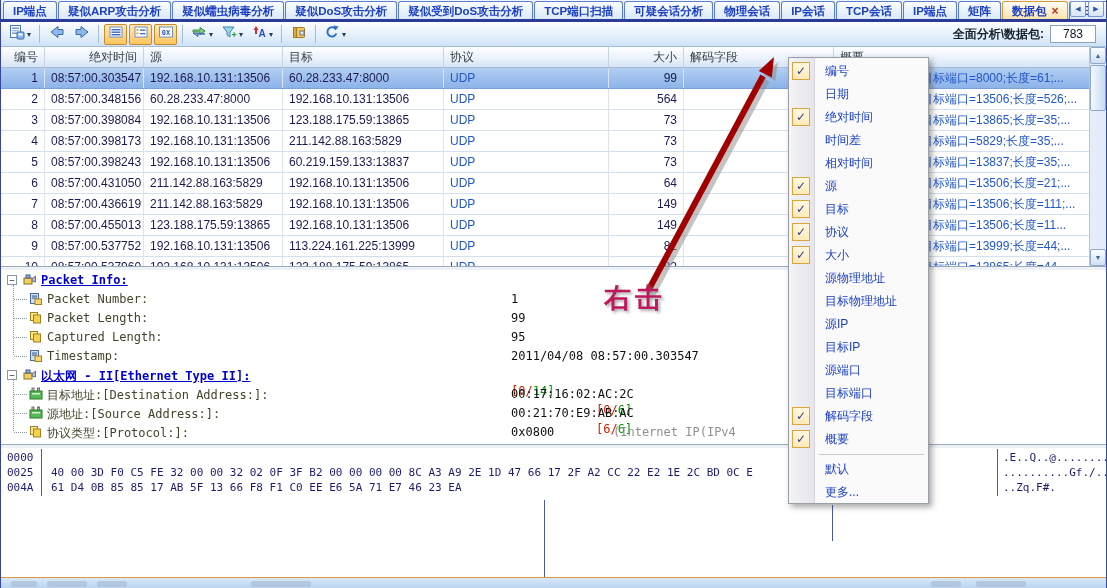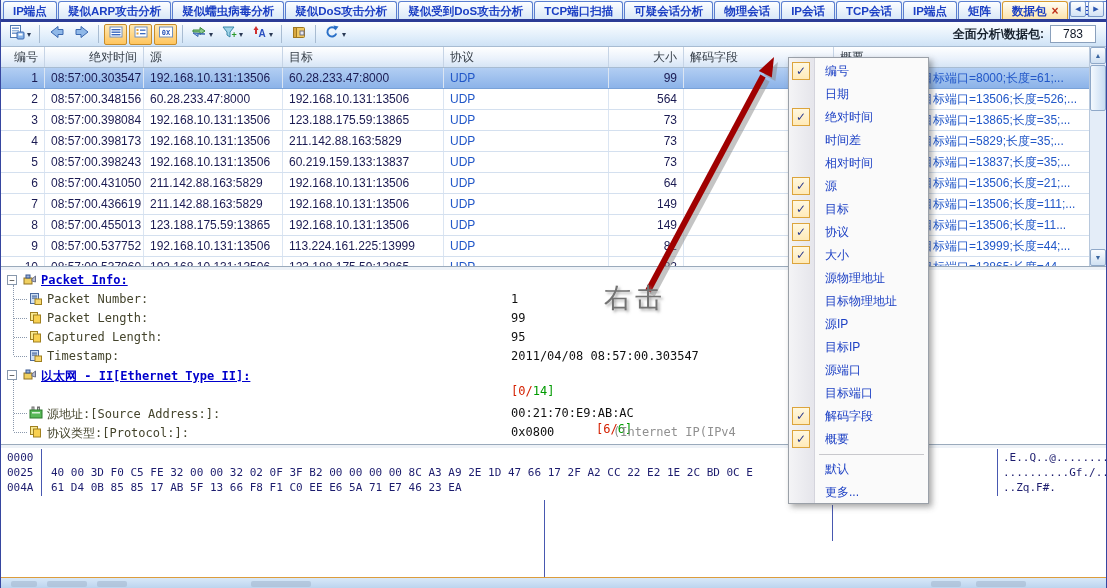--- a/index.html
+++ b/index.html
@@ -67,21 +67,21 @@
   
   .menu{position:absolute;left:787px;top:57px;width:141px;height:447px;background:#fafafa;border:1px solid #9aa0a8;box-shadow:3px 3px 6px rgba(60,60,60,.45);z-index:50;padding-top:2px}
   .menu .gutter{position:absolute;left:0;top:0;bottom:0;width:26px;background:linear-gradient(90deg,#f4f4f6,#e5e5eb);border-right:1px solid #d4d4dc}
   .mitem{position:relative;height:23px;display:flex;align-items:center}
   .mcheck{position:absolute;left:3px;top:2px;width:18px;height:18px;border:1px solid #dca43c;background:linear-gradient(#fff8e0,#ffeab8);display:flex;align-items:center;justify-content:center;color:#2b3a8e;font-weight:bold;font-size:12px}
   .mlabel{margin-left:36px;font-size:12px;color:#1b3fc4;white-space:nowrap}
   .msep{position:relative;height:7px}
   .msep::after{content:"";position:absolute;left:30px;right:4px;top:3px;height:1px;background:#c8c8cc}
 
   
-  .annotation{position:absolute;left:603px;top:280px;font-size:27px;font-weight:normal;color:#737373;letter-spacing:4px;text-shadow:2px 2px 3px rgba(140,140,140,.75);z-index:40}
+  .annotation{position:absolute;left:603px;top:280px;font-size:27px;font-weight:bold;color:#be185d;letter-spacing:4px;text-shadow:2px 2px 3px rgba(140,140,140,.75);z-index:40}
   #arrow{position:absolute;left:0;top:0;width:1107px;height:588px;pointer-events:none;z-index:40}
 
   
   .statusbar{position:absolute;left:0;right:0;top:577px;height:11px;background:linear-gradient(#d8e8f8,#bcd4ee);border-top:1px solid #dc9c3c}
   .sblob{position:absolute;top:3px;height:6px;border-radius:2px;background:#aabdd4;opacity:.7}
 </style>
 </head>
 <body>
 
 <div id="app">
@@ -421,20 +421,32 @@
       <div class="trow" style="top: 96px;">
         <div class="expand">−</div>
         <span class="ticon" style="left: 22px;"><svg width="14" height="14">
             <rect x="1" y="5" width="8" height="6" fill="#f0d060" stroke="#907020"></rect>
             <polygon points="9,6 12.5,3 12.5,9 9,8" fill="#b8bcd0" stroke="#6a7088"></polygon>
             <rect x="3" y="2" width="4" height="3" fill="#9ab0d8" stroke="#3a5890"></rect>
           </svg></span>
         <span class="tlabel-h" style="left: 40px;">以太网 - II[Ethernet Type II]:</span>
         <span class="ttag" style="left: 510px;"><span class="tred">[0/</span><span class="tgreen">14]</span></span>
       </div>
+      <div class="trow" style="top: 115px;">
+        <div class="tdash"></div>
+        <span class="ticon" style="left: 28px;"><svg width="14" height="14">
+            <rect x="3" y="1" width="2" height="4" fill="#c8c8c8" stroke="#707070"></rect>
+            <rect x="8.5" y="1" width="2" height="4" fill="#c8c8c8" stroke="#707070"></rect>
+            <rect x="1" y="4" width="12" height="8" fill="#58b858" stroke="#2a7a2a"></rect>
+            <rect x="3" y="6" width="8" height="1.5" fill="#d8f0d8"></rect>
+          </svg></span>
+        <span class="tlabel" style="left: 46px;">目标地址:[Destination Address:]:</span>
+        <span class="tvalue">00:17:16:02:AC:2C</span>
+        <span class="ttag" style="left: 595px;"><span class="tred">[0/</span><span class="tgreen">6]</span></span>
+      </div>
       <div class="trow" style="top: 134px;">
         <div class="tdash"></div>
         <span class="ticon" style="left: 28px;"><svg width="14" height="14">
             <rect x="3" y="1" width="2" height="4" fill="#c8c8c8" stroke="#707070"></rect>
             <rect x="8.5" y="1" width="2" height="4" fill="#c8c8c8" stroke="#707070"></rect>
             <rect x="1" y="4" width="12" height="8" fill="#58b858" stroke="#2a7a2a"></rect>
             <rect x="3" y="6" width="8" height="1.5" fill="#d8f0d8"></rect>
           </svg></span>
         <span class="tlabel" style="left: 46px;">源地址:[Source Address:]:</span>
         <span class="tvalue">00:21:70:E9:AB:AC</span>

